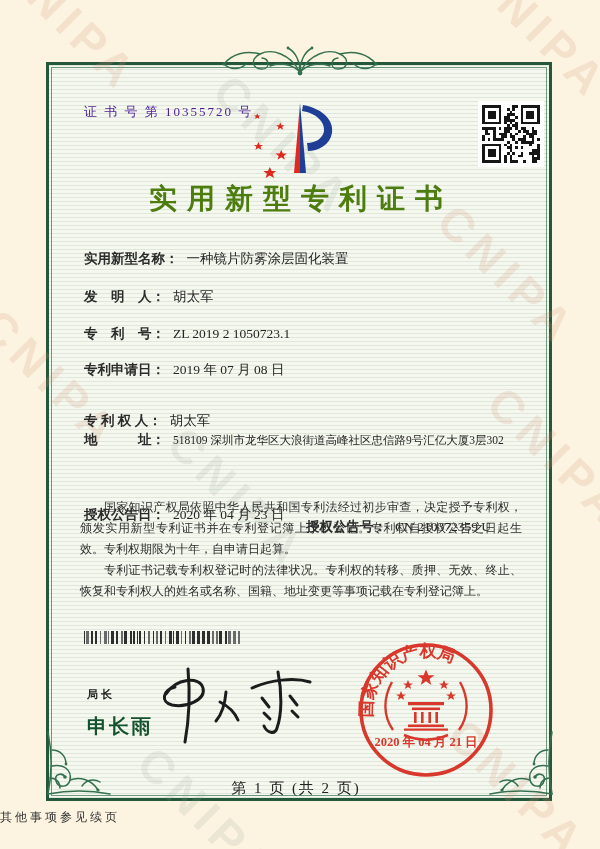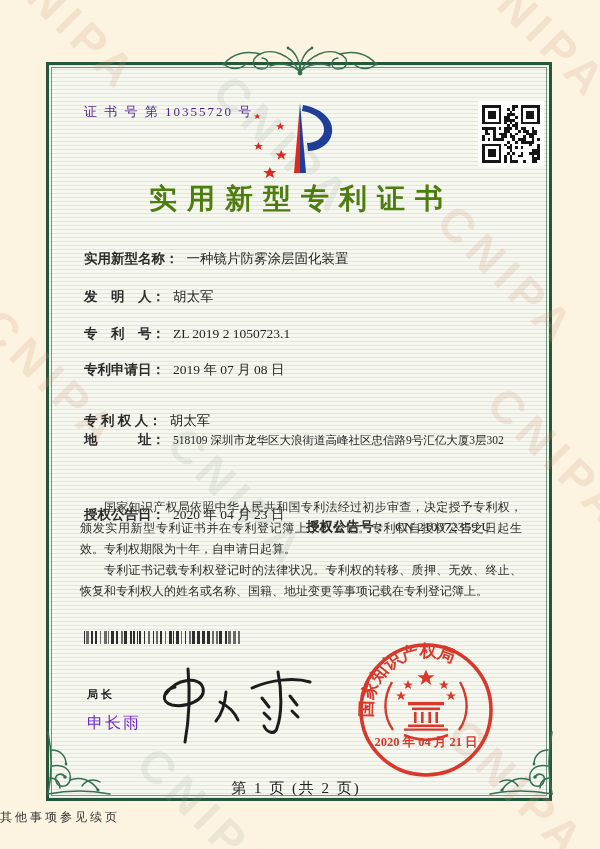--- a/index.html
+++ b/index.html
@@ -54,21 +54,21 @@
   
   .paras{
     position:absolute;left:80px;top:497px;width:442px;
     font-size:12px;line-height:1.74;color:#2e2e2e;text-align:justify;
   }
   .paras p{margin:0;text-indent:2em;}
   
   .barcode{position:absolute;left:84px;top:631px;line-height:0;}
   
   .officer-title{position:absolute;left:87px;top:687px;font-size:11px;font-weight:bold;color:#222;letter-spacing:3px;}
-  .officer-name{position:absolute;left:87px;top:713px;font-size:16px;font-weight:normal;color:#6d28d9;letter-spacing:2px;}
+  .officer-name{position:absolute;left:87px;top:713px;font-size:20px;font-weight:bold;color:#14532d;letter-spacing:2px;}
   .signature{position:absolute;left:150px;top:664px;}
   
   .seal{position:absolute;left:352px;top:636px;mix-blend-mode:multiply;opacity:.93;}
   
   .page-footer{
     position:absolute;left:46px;top:779px;width:500px;text-align:center;
     font-size:15px;letter-spacing:2px;color:#222;
   }
   .continuation{
     position:absolute;left:0;top:809px;width:503px;text-align:left;

